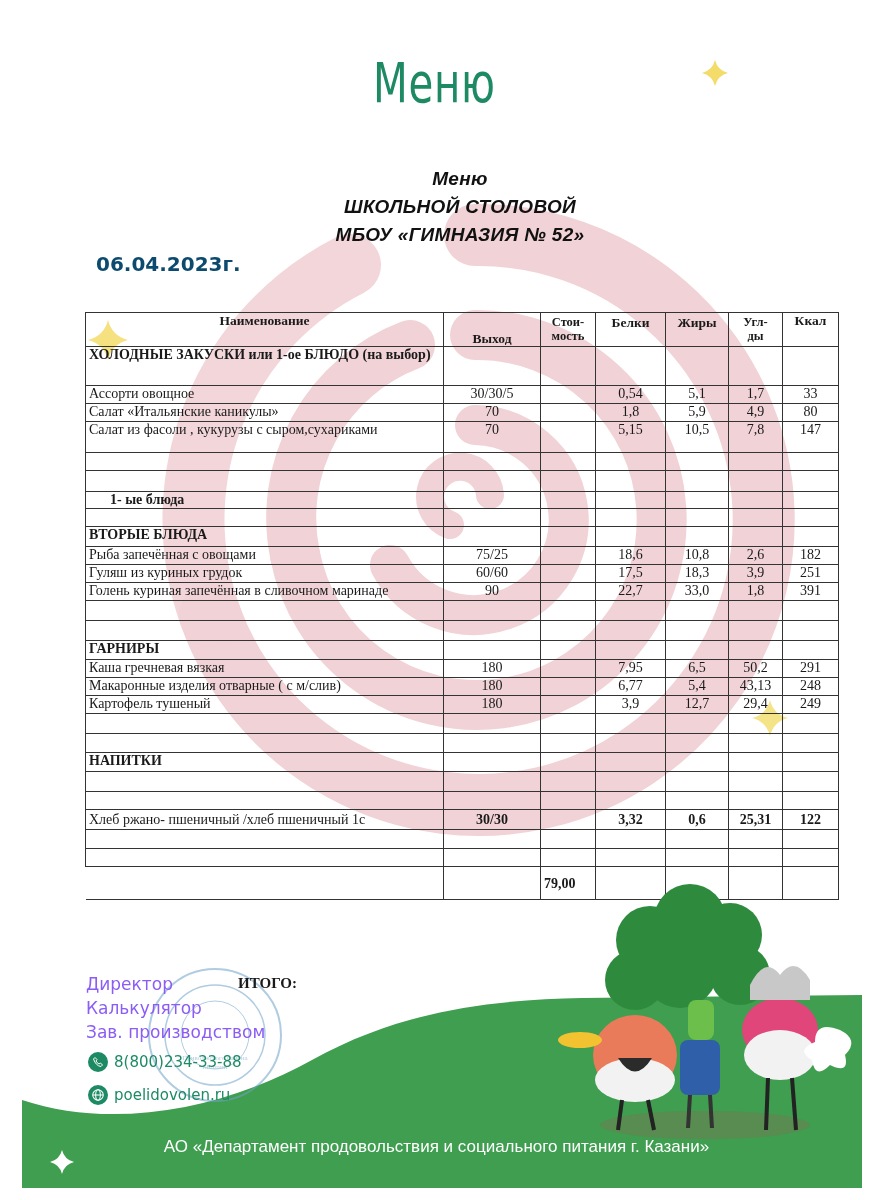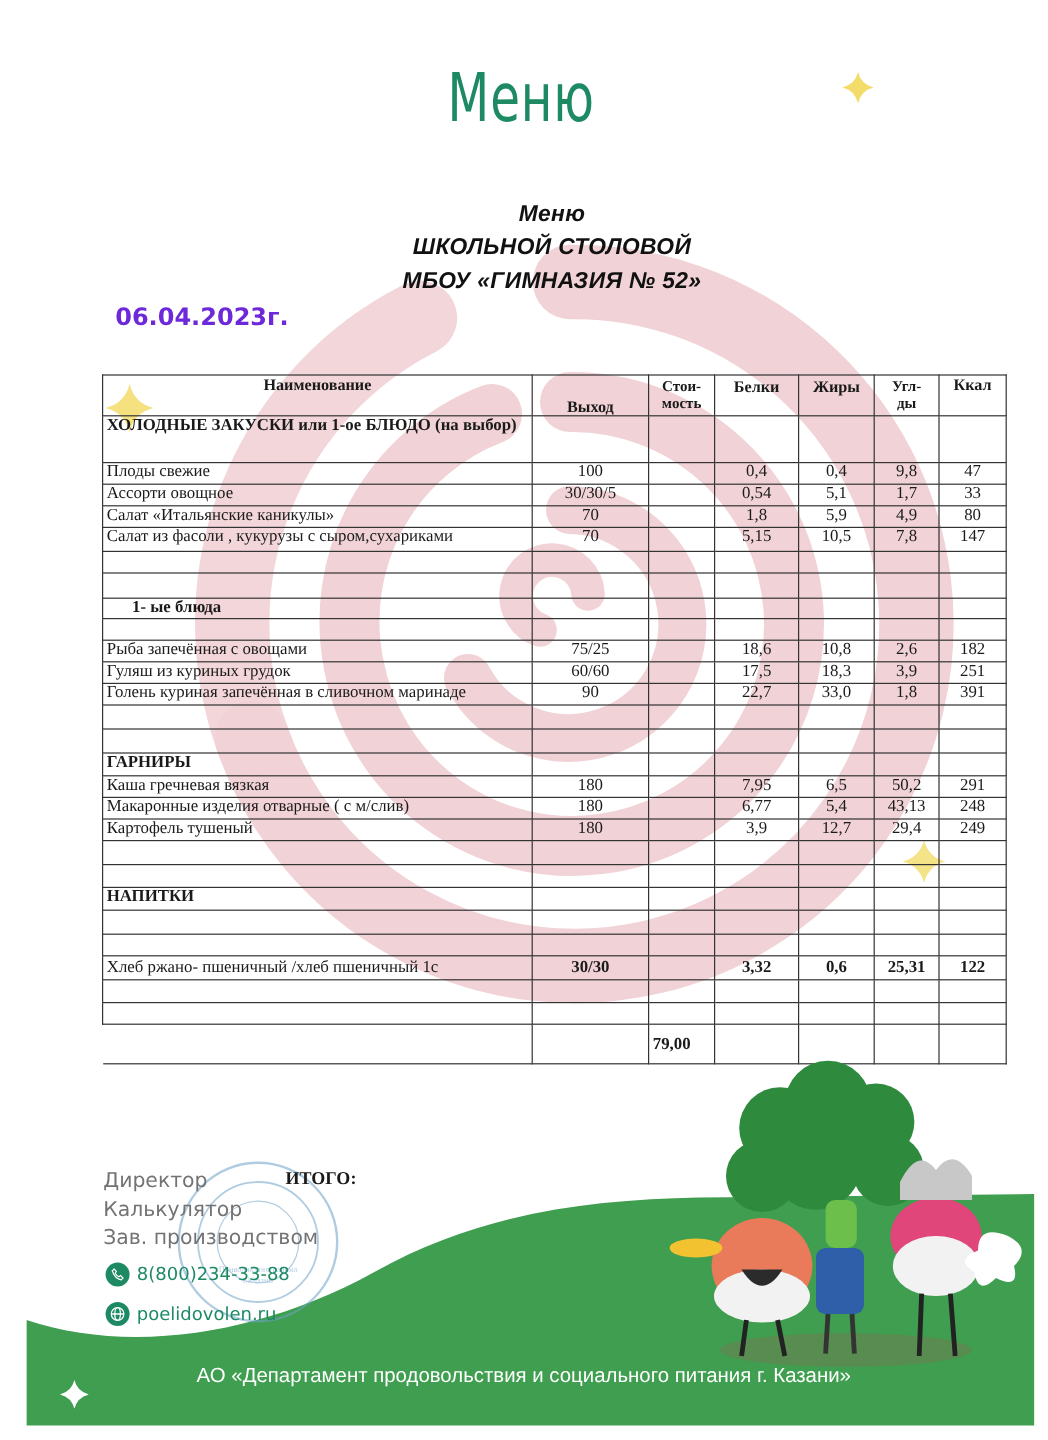--- a/index.html
+++ b/index.html
@@ -16,41 +16,41 @@
     font-family: "DejaVu Sans", sans-serif; font-size: 56px; color: #1d8a64;
     letter-spacing: 1px; transform: scaleX(0.72); transform-origin: left top; font-weight: normal;
   }
   .heading {
     position: absolute; left: 0; width: 920px; text-align: center; z-index: 2;
     font-family: "Liberation Sans", sans-serif; font-weight: bold; font-style: italic;
     color: #111; font-size: 19px; letter-spacing: 0.3px;
   }
   .date {
     position: absolute; left: 96px; top: 252px; z-index: 2;
-    font-family: "DejaVu Sans", sans-serif; font-weight: bold; font-size: 20px; color: #6d28d9;
+    font-family: "DejaVu Sans", sans-serif; font-weight: bold; font-size: 20px; color: #0c4a6e;
   }
   table.menu {
     position: absolute; left: 85px; top: 312px; z-index: 2;
     border-collapse: collapse; table-layout: fixed; width: 753px;
     font-size: 14px; line-height: 15px;
   }
   table.menu td, table.menu th {
     border: 1px solid #333; padding: 0 3px; vertical-align: top; overflow: hidden;
     background: transparent;
   }
   table.menu th { font-weight: bold; font-size: 13.5px; text-align: center; }
   th.hn { vertical-align: middle; padding-top: 6px; }
   td.num { text-align: center; }
   td.sec { font-weight: bold; }
   .bold { font-weight: bold; }
   .itogo-row td { border-bottom: 1px solid #333; }
   .green-band { position: absolute; left: 22px; top: 960px; width: 840px; height: 230px; z-index: 3; }
   .sign {
     position: absolute; left: 86px; z-index: 5;
-    font-family: "DejaVu Sans", sans-serif; font-size: 17px; color: #737373;
+    font-family: "DejaVu Sans", sans-serif; font-size: 17px; color: #8b5cf6;
   }
   .itogo {
     position: absolute; left: 238px; top: 975px; z-index: 5;
     font-family: "Liberation Serif", serif; font-weight: bold; font-size: 15px;
   }
   .contact { position: absolute; left: 88px; z-index: 5; display: flex; align-items: center; gap: 6px;
     font-family: "DejaVu Sans", sans-serif; font-size: 15px; color: #1d8a64; }
   .circle-icon { width: 20px; height: 20px; border-radius: 50%; background: #1d8a64; display: flex; align-items: center; justify-content: center; }
   .stamp { position: absolute; left: 145px; top: 965px; width: 140px; height: 140px; z-index: 4; opacity: 0.55; }
   .footer-text {
@@ -120,47 +120,38 @@
       <tr style="height: 39px;">
         <td class="sec">ХОЛОДНЫЕ ЗАКУСКИ или 1-ое БЛЮДО (на выбор)</td>
         <td></td>
         <td></td>
         <td></td>
         <td></td>
         <td></td>
         <td></td>
       </tr>
       <tr style="height: 18px;">
-        <td>Плоды свежие</td>
-        <td class="num">100</td>
-        <td class="num"></td>
-        <td class="num">0,4</td>
-        <td class="num">0,4</td>
-        <td class="num">9,8</td>
-        <td class="num">47</td>
-      </tr>
-      <tr style="height: 18px;">
         <td>Ассорти овощное</td>
         <td class="num">30/30/5</td>
         <td class="num"></td>
         <td class="num">0,54</td>
         <td class="num">5,1</td>
         <td class="num">1,7</td>
         <td class="num">33</td>
       </tr>
       <tr style="height: 18px;">
         <td>Салат «Итальянские каникулы»</td>
         <td class="num">70</td>
         <td class="num"></td>
         <td class="num">1,8</td>
         <td class="num">5,9</td>
         <td class="num">4,9</td>
         <td class="num">80</td>
       </tr>
-      <tr style="height: 20px;">
+      <tr style="height: 31px;">
         <td>Салат из фасоли , кукурузы с сыром,сухариками</td>
         <td class="num">70</td>
         <td class="num"></td>
         <td class="num">5,15</td>
         <td class="num">10,5</td>
         <td class="num">7,8</td>
         <td class="num">147</td>
       </tr>
       <tr style="height: 18px;">
         <td></td>
@@ -184,20 +175,29 @@
         <td class="sec" style="padding-left: 24px;">1-   ые блюда</td>
         <td></td>
         <td></td>
         <td></td>
         <td></td>
         <td></td>
         <td></td>
       </tr>
       <tr style="height: 18px;">
         <td></td>
+        <td></td>
+        <td></td>
+        <td></td>
+        <td></td>
+        <td></td>
+        <td></td>
+      </tr>
+      <tr style="height: 20px;">
+        <td class="sec">ВТОРЫЕ БЛЮДА</td>
         <td></td>
         <td></td>
         <td></td>
         <td></td>
         <td></td>
         <td></td>
       </tr>
       <tr style="height: 18px;">
         <td>Рыба запечённая с овощами</td>
         <td class="num">75/25</td>

